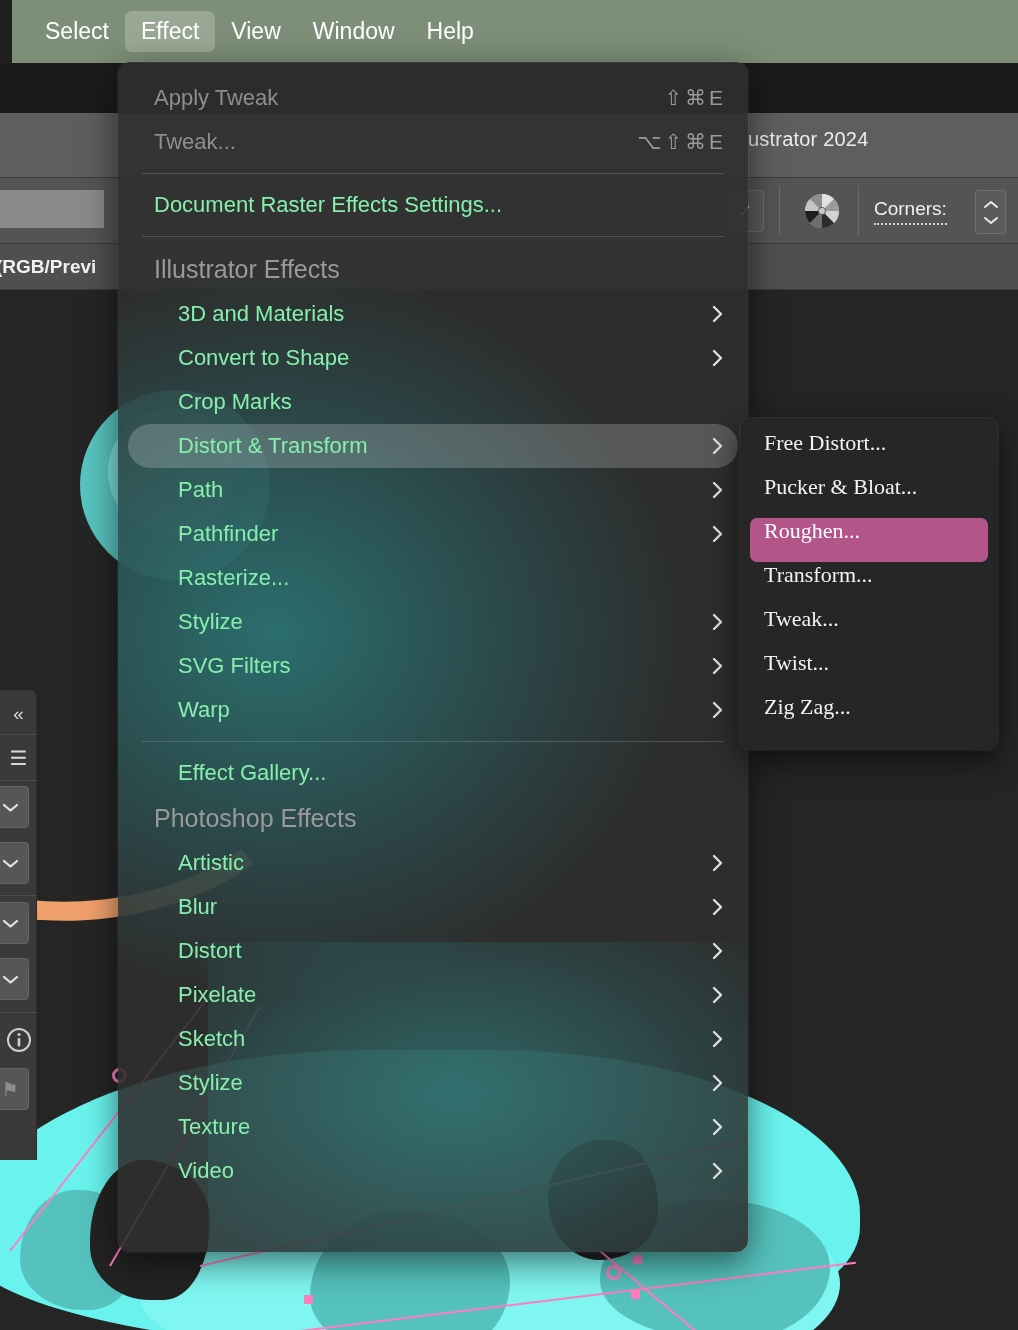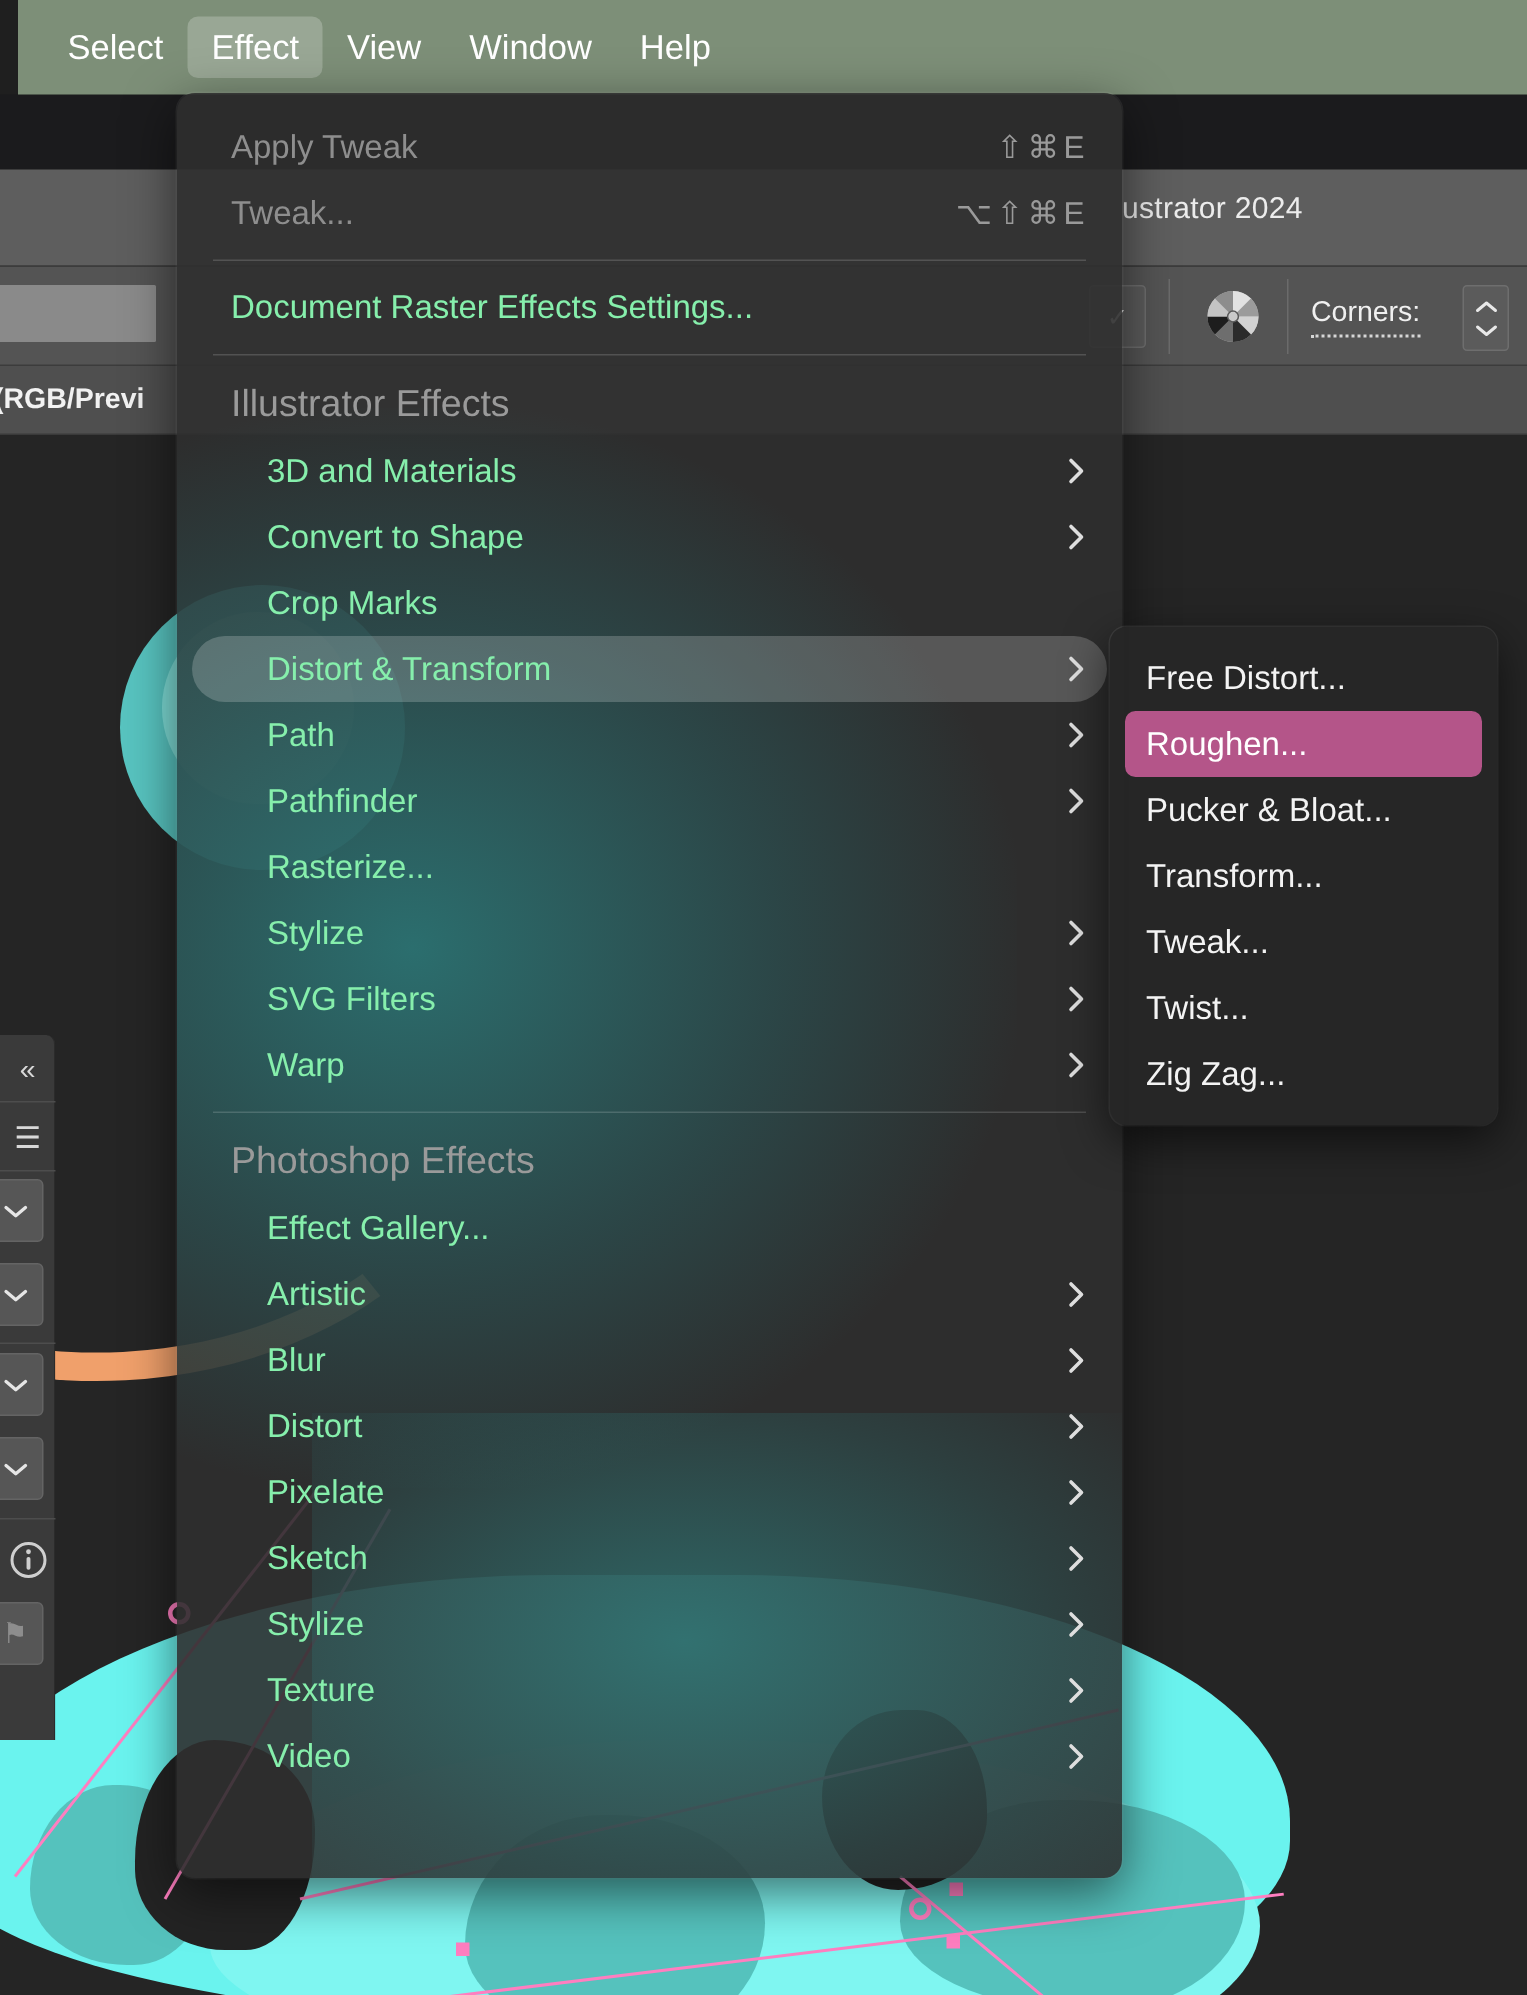--- a/index.html
+++ b/index.html
@@ -184,23 +184,23 @@
 
   
   .submenu {
     position: absolute; left: 740px; top: 418px; width: 258px;
     border-radius: 11px; padding: 12px 0;
     background: rgba(38,38,38,0.97);
     box-shadow: 0 10px 30px rgba(0,0,0,0.6), 0 0 0 1px rgba(255,255,255,0.09);
     z-index: 60;
   }
   .smi {
-    display: flex; align-items: center; height: 44px;
+    display: flex; height: 44px;
     margin: 0 10px; padding: 0 14px; border-radius: 7px;
-    color: #f3f3f3; font-size: 22px; white-space: nowrap;
+    color: #f3f3f3; font-size: 22px; white-space: nowrap; font-family: Liberation Serif, serif;
   }
   .smi.sel { background: #b45589; color: #ffffff; }
 </style>
 </head>
 <body>
 
 <div id="root">
 
   <div class="app-bg">
 
@@ -414,24 +414,24 @@
         </div>
         <div class="mi">
           <span>Warp</span>
           <span class="chev">
             <svg width="16" height="24" viewBox="0 0 16 24">
               <path d="M4 5 L11 12 L4 19" fill="none" stroke="#dedede" stroke-width="2.4" stroke-linecap="round" stroke-linejoin="round"></path>
             </svg>
           </span>
         </div>
         <div class="menu-sep"></div>
+        <div class="mi">
+          <span>Effect Gallery...</span>
+        </div>
         <div class="mi section">Photoshop Effects</div>
-        <div class="mi">
-          <span>Effect Gallery...</span>
-        </div>
         <div class="mi">
           <span>Artistic</span>
           <span class="chev">
             <svg width="16" height="24" viewBox="0 0 16 24">
               <path d="M4 5 L11 12 L4 19" fill="none" stroke="#dedede" stroke-width="2.4" stroke-linecap="round" stroke-linejoin="round"></path>
             </svg>
           </span>
         </div>
         <div class="mi">
           <span>Blur</span>
@@ -490,27 +490,27 @@
           </span>
         </div>
       </div>
   </div>
 
   <div class="submenu">
     <div id="submenu-items">
         <div class="smi">
           <span>Free Distort...</span>
         </div>
+        <div class="smi">
+          <span>Pucker &amp; Bloat...</span>
+        </div>
         <div class="smi sel">
           <span>Roughen...</span>
         </div>
         <div class="smi">
-          <span>Pucker &amp; Bloat...</span>
-        </div>
-        <div class="smi">
           <span>Transform...</span>
         </div>
         <div class="smi">
           <span>Tweak...</span>
         </div>
         <div class="smi">
           <span>Twist...</span>
         </div>
         <div class="smi">
           <span>Zig Zag...</span>

